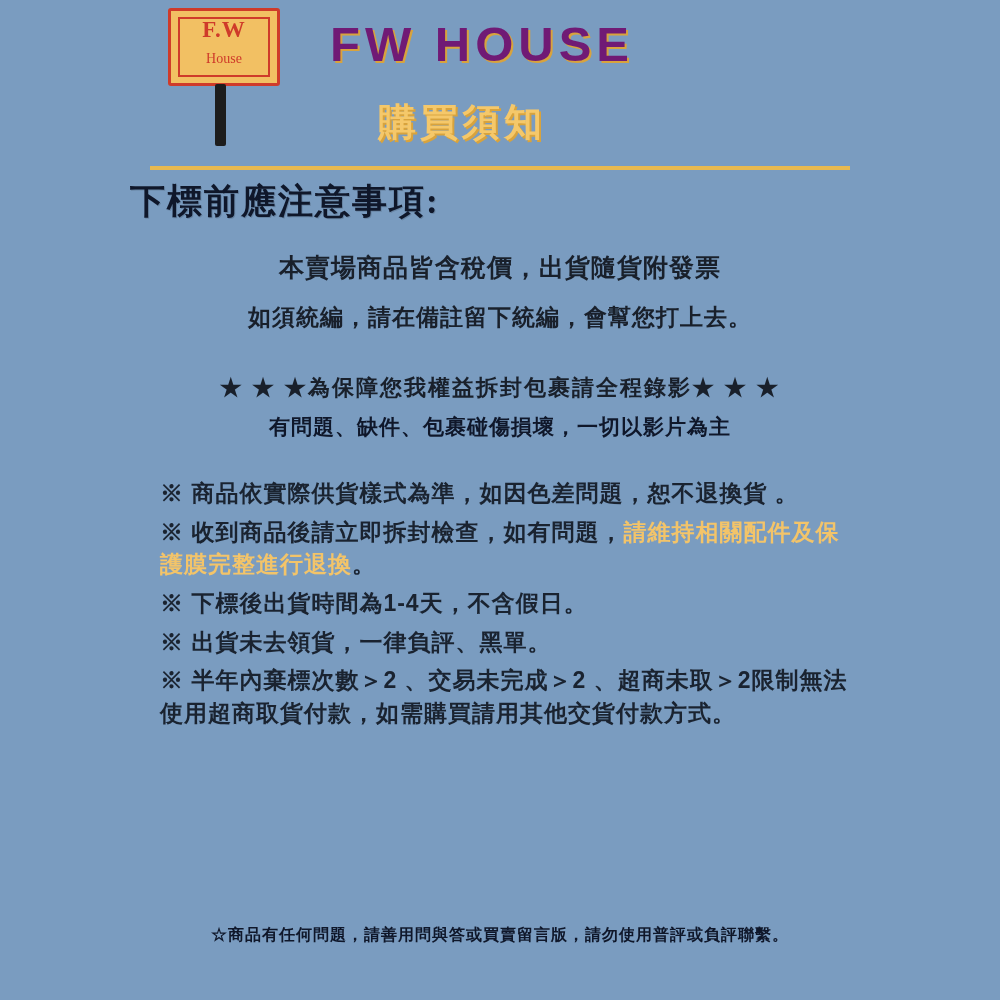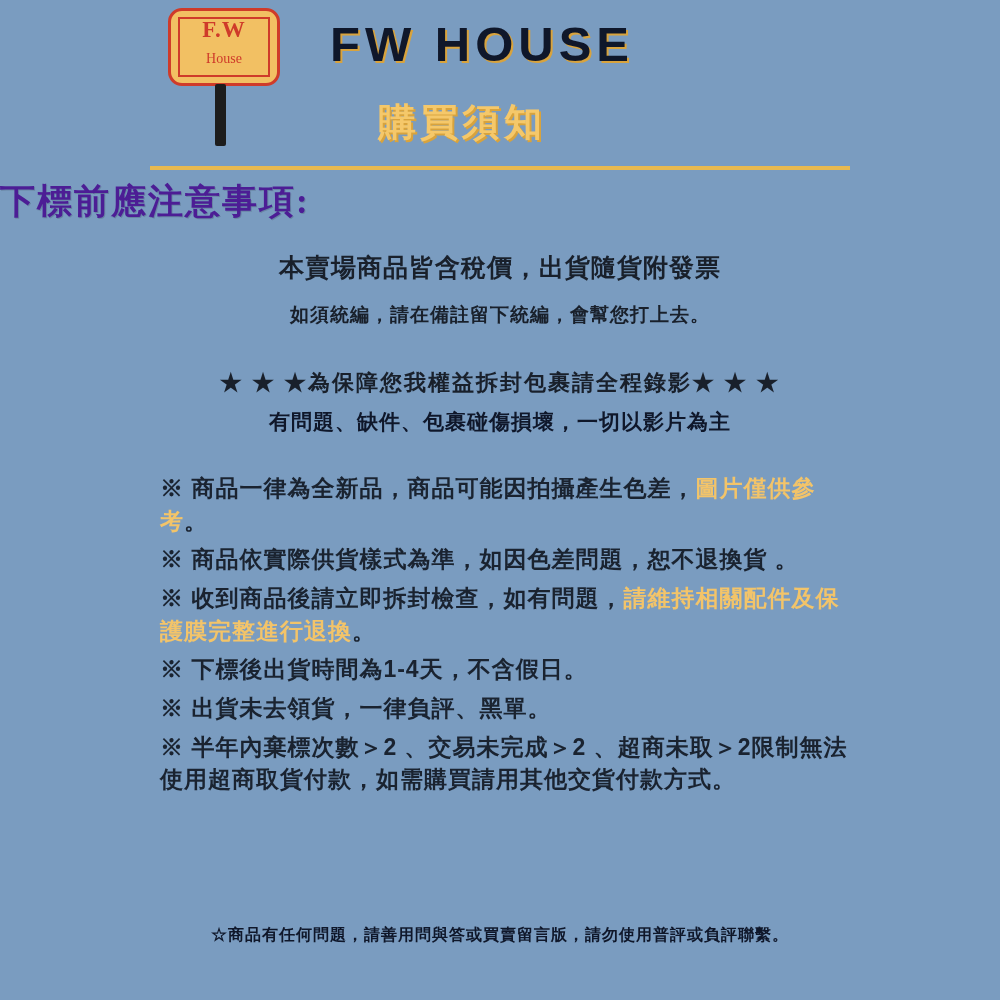--- a/index.html
+++ b/index.html
@@ -34,21 +34,21 @@
     height: 140px;
   }
   .logo-sign {
     position: absolute;
     left: 0;
     top: 0;
     width: 112px;
     height: 78px;
     background: #f2c063;
     border: 3px solid #cf3b2a;
-    border-radius: 14px;
+    border-radius: 3px;
     box-sizing: border-box;
   }
   .logo-inner {
     position: absolute;
     left: 7px;
     top: 6px;
     right: 7px;
     bottom: 6px;
     border: 2px solid #cf3b2a;
     box-sizing: border-box;
@@ -84,21 +84,21 @@
     background: #1d1d1d;
     border-radius: 2px;
   }
   .brand {
     position: absolute;
     left: 330px;
     top: 16px;
     font-size: 49px;
     font-weight: bold;
     letter-spacing: 5px;
-    color: #0f172a;
+    color: #701a75;
     font-family: "Liberation Sans", sans-serif;
     text-shadow: 2px 2px 0 #d8a33d;
   }
   .subtitle {
     position: absolute;
     left: 378px;
     top: 97px;
     font-size: 38px;
     font-weight: bold;
     letter-spacing: 4px;
@@ -116,35 +116,36 @@
   }
 
   
   .content {
     position: absolute;
     left: 0;
     top: 178px;
     width: 1000px;
   }
   .section-title {
-    color: #4c1d95;
+    color: #0f172a;
     font-size: 35px;
     font-weight: bold;
     letter-spacing: 2px;
+    padding-left: 130px;
     font-family: "Liberation Serif", serif;
     text-shadow: 1px 1px 0 rgba(0,0,0,0.15);
   }
   .center-line {
     text-align: center;
     color: #19202b;
     font-weight: bold;
     font-family: "Liberation Serif", serif;
   }
   .l1 { font-size: 25px; margin-top: 26px; letter-spacing: 1px; }
-  .l2 { font-size: 19px; margin-top: 18px; letter-spacing: 1px; }
+  .l2 { font-size: 23px; margin-top: 18px; letter-spacing: 1px; }
   .stars {
     text-align: center;
     margin-top: 40px;
     font-size: 22px;
     font-weight: bold;
     color: #19202b;
     letter-spacing: 2px;
     font-family: "Liberation Sans", sans-serif;
   }
   .l4 {
@@ -209,23 +210,20 @@
   <div class="content">
     <div class="section-title">下標前應注意事項:</div>
 
     <div class="center-line l1">本賣場商品皆含稅價，出貨隨貨附發票</div>
     <div class="center-line l2">如須統編，請在備註留下統編，會幫您打上去。</div>
     <div class="stars">★ ★ ★為保障您我權益拆封包裹請全程錄影★ ★ ★</div>
     <div class="l4">有問題、缺件、包裹碰傷損壞，一切以影片為主</div>
 
     <div class="rules">
       <div class="rule">
-        <span>※</span><span> 商品一律為全新品，商品可能因拍攝產生色差，</span><span class="hl">圖片僅供參考</span><span>。</span>
-      </div>
-      <div class="rule">
         <span>※</span><span> 商品依實際供貨樣式為準，如因色差問題，恕不退換貨 。</span>
       </div>
       <div class="rule">
         <span>※</span><span> 收到商品後請立即拆封檢查，如有問題，</span><span class="hl">請維持相關配件及保護膜完整進行退換</span><span>。</span>
       </div>
       <div class="rule">
         <span>※</span><span> 下標後出貨時間為1-4天，不含假日。</span>
       </div>
       <div class="rule">
         <span>※</span><span> 出貨未去領貨，一律負評、黑單。</span>

